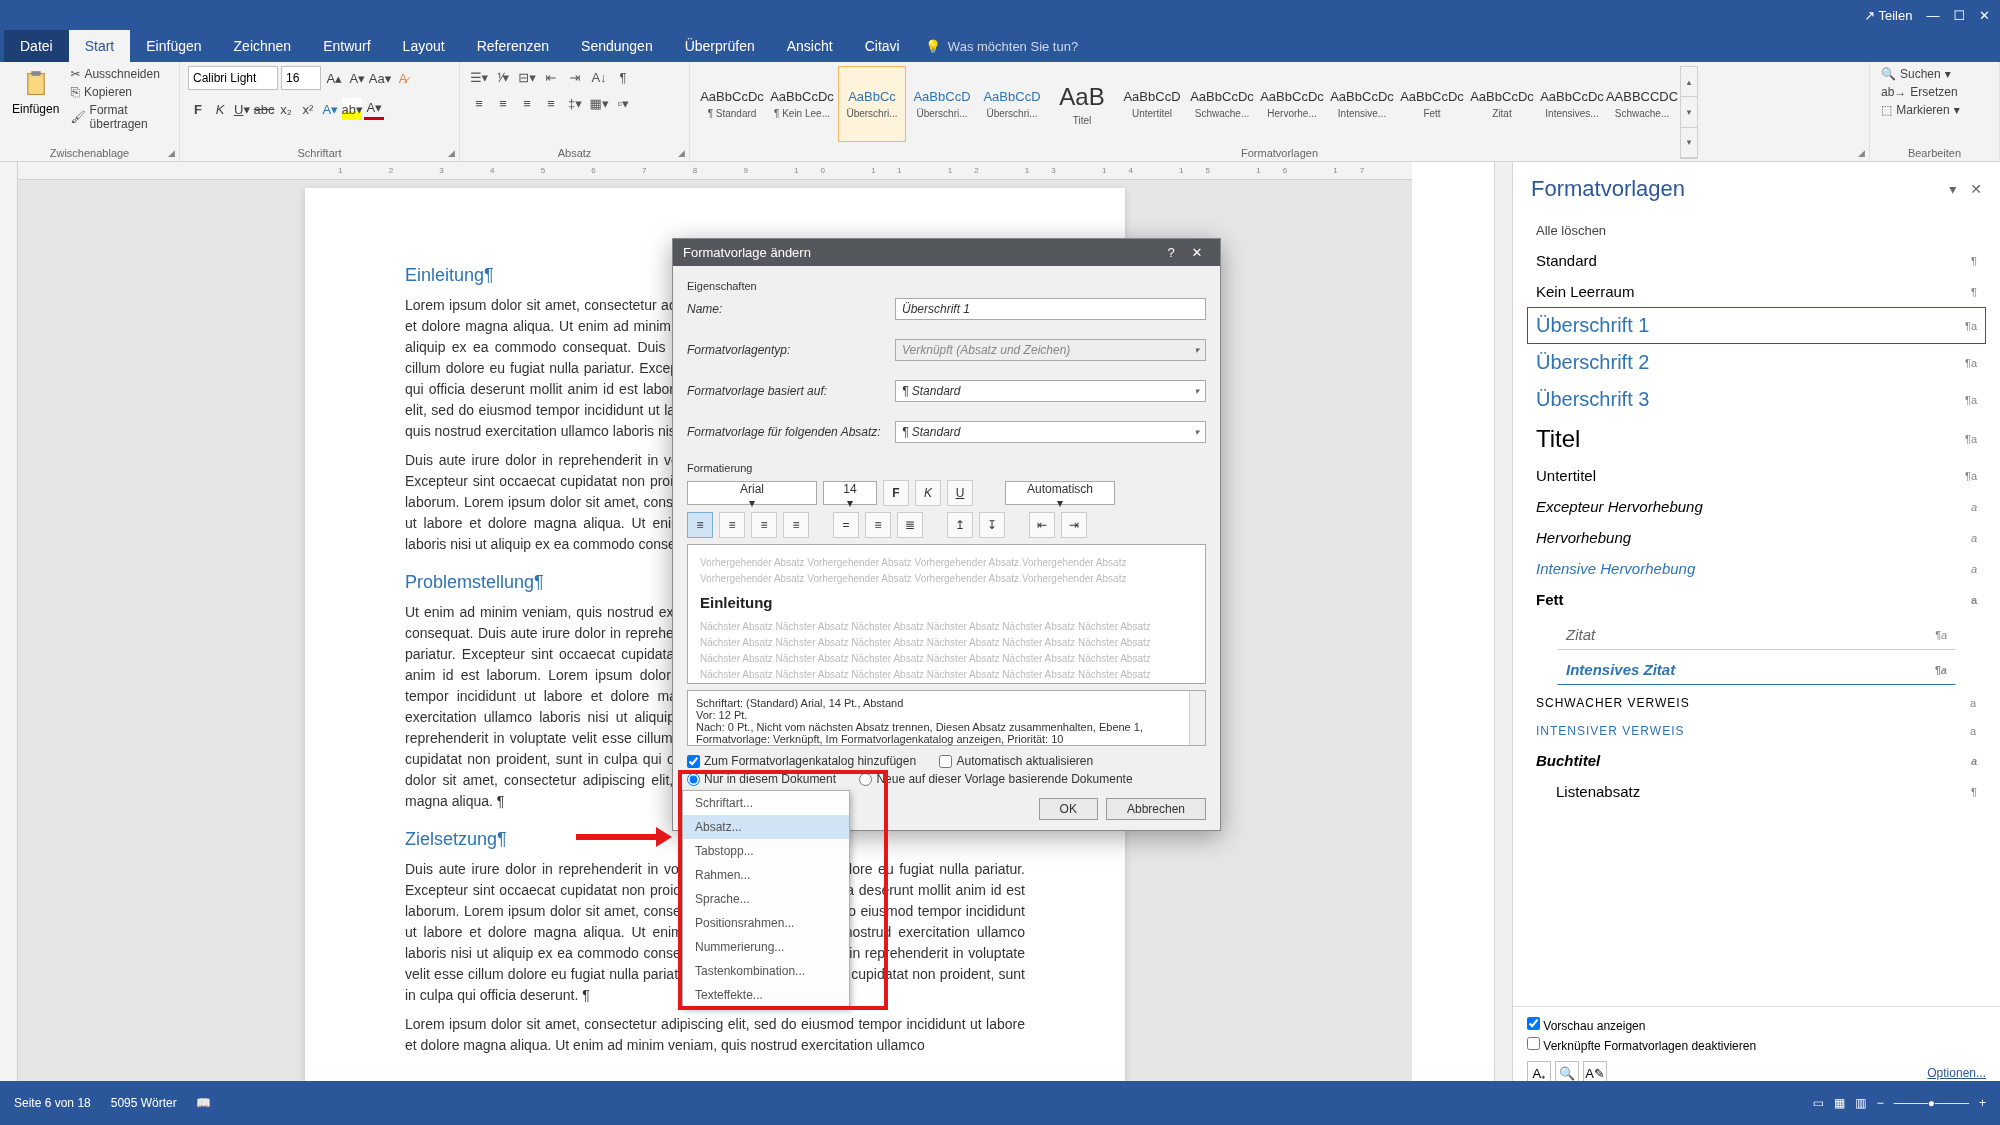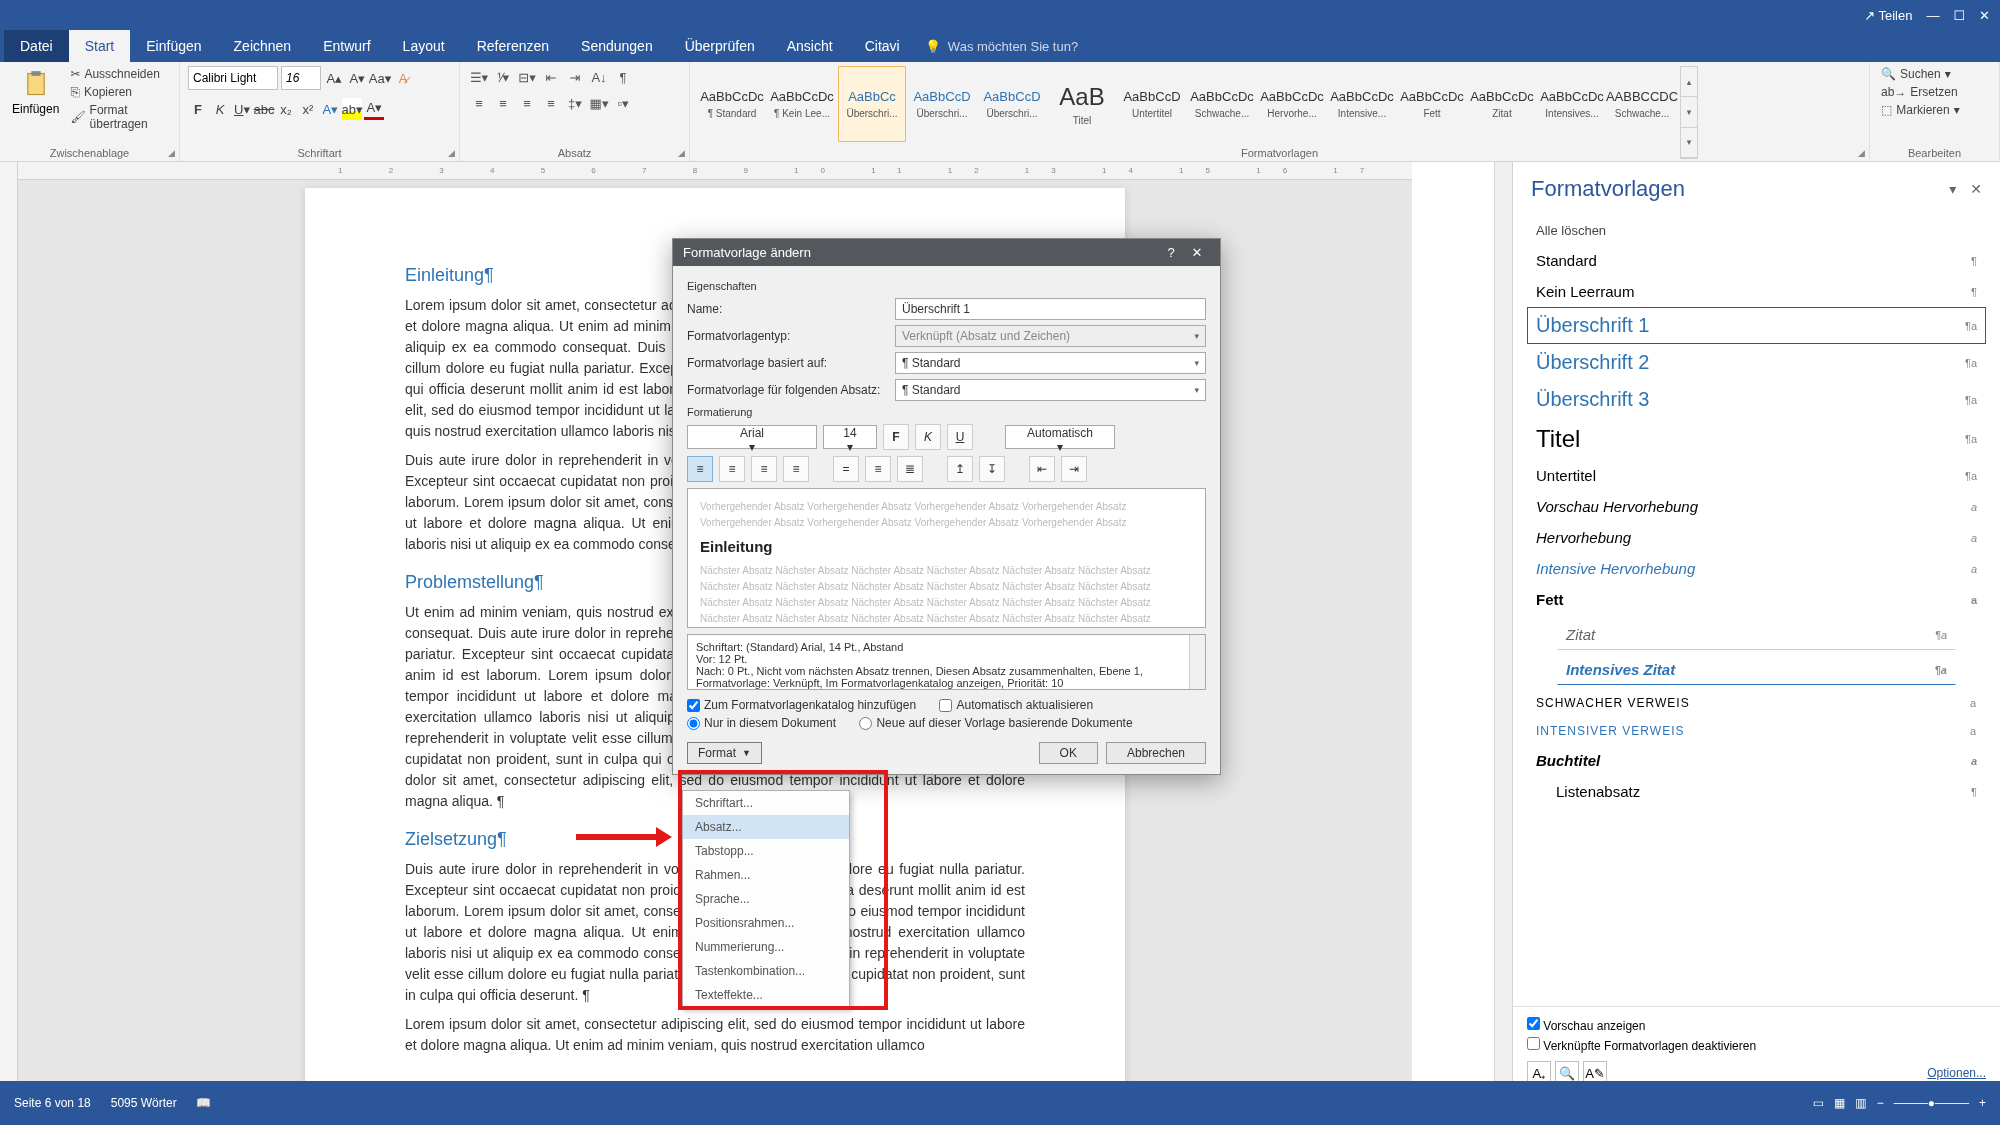--- a/index.html
+++ b/index.html
@@ -23,21 +23,21 @@
 .ribbon-group-dialoglauncher { position: absolute; bottom: 3px; right: 4px; font-size: 9px; color: #888; }
 .ribbon-body { flex: 1; display: flex; gap: 4px; }
 
 .clipboard-big { text-align: center; padding: 4px; }
 .clipboard-big svg { width: 28px; height: 28px; }
 .clipboard-col { display: flex; flex-direction: column; gap: 2px; font-size: 12px; color: #444; }
 .clipboard-col div { display: flex; align-items: center; gap: 4px; padding: 1px 3px; }
 
 .font-group-top { display: flex; gap: 3px; align-items: center; }
 .font-select { width: 90px; height: 24px; border: 1px solid #c0c0c0; background: white; font-size: 12px; padding: 0 4px; }
-.size-select { width: 40px; height: 24px; border: 1px solid #c0c0c0; background: white; font-size: 12px; padding: 0 4px; font-style: italic; }
+.size-select { width: 40px; height: 24px; border: 1px solid #c0c0c0; background: white; font-size: 12px; padding: 0 4px; }
 .font-btn { width: 20px; height: 22px; display: inline-flex; align-items: center; justify-content: center; font-size: 13px; color: #444; }
 .font-group-bottom { display: flex; gap: 2px; margin-top: 4px; }
 
 .para-row { display: flex; gap: 2px; }
 .para-btn { width: 22px; height: 22px; display: inline-flex; align-items: center; justify-content: center; color: #555; font-size: 13px; }
 
 .styles-gallery { display: flex; gap: 2px; height: 76px; }
 .style-item { width: 68px; border: 1px solid transparent; display: flex; flex-direction: column; align-items: center; justify-content: center; cursor: pointer; }
 .style-item.selected { border: 1px solid #f4b75f; background: #fff3db; }
 .style-preview { font-size: 13px; color: #333; }
@@ -80,21 +80,21 @@
 
 .statusbar { position: absolute; bottom: 0; left: 0; right: 0; height: 44px; background: #2b579a; color: white; font-size: 12px; display: flex; align-items: center; padding: 0 14px; gap: 20px; }
 .statusbar .right { margin-left: auto; display: flex; gap: 10px; }
 
 
 .dialog { position: absolute; top: 238px; left: 672px; width: 549px; background: #f0f0f0; border: 1px solid #888; box-shadow: 0 6px 24px rgba(0,0,0,0.35); font-size: 12px; color: #333; }
 .dialog-title { background: #54585c; color: white; padding: 6px 10px; display: flex; justify-content: space-between; align-items: center; font-size: 13px; }
 .dialog-title .ctrls span { display: inline-block; width: 26px; text-align: center; cursor: pointer; }
 .dialog-body { padding: 10px 14px; }
 .dlg-section-label { font-size: 11px; margin: 4px 0 6px 0; }
-.dlg-row { display: flex; align-items: center; margin-bottom: 5px; gap: 8px; }
+.dlg-row { display: flex; align-items: center; margin-bottom: 19px; gap: 8px; font-style: italic; }
 .dlg-row label { width: 200px; }
 .dlg-row .field { flex: 1; height: 22px; border: 1px solid #a9a9a9; background: white; padding: 0 6px; display: flex; align-items: center; justify-content: space-between; }
 .dlg-row .field.disabled { background: #eee; color: #888; }
 .dlg-row .field .arrow { font-size: 9px; color: #666; }
 .fmt-row { display: flex; align-items: center; gap: 6px; margin: 6px 0; }
 .fmt-select { height: 24px; border: 1px solid #a9a9a9; background: white; padding: 0 4px; display: flex; align-items: center; justify-content: space-between; flex-direction: column; }
 .fmt-btn { width: 26px; height: 26px; border: 1px solid #ccc; display: inline-flex; align-items: center; justify-content: center; background: #fafafa; }
 .fmt-btn.active { background: #d0e4f5; border-color: #7ab0db; }
 .preview-box { border: 1px solid #a9a9a9; background: white; padding: 10px 12px; margin: 6px 0; height: 140px; overflow: hidden; font-size: 10px; color: #bbb; line-height: 1.6; }
 .preview-box .main { color: #222; font-size: 15px; font-weight: bold; margin: 4px 0; }
@@ -356,21 +356,21 @@
       </div>
       <div class="style-row titel">
         <span>Titel</span>
         <span class="marker">¶a</span>
       </div>
       <div class="style-row">
         <span>Untertitel</span>
         <span class="marker">¶a</span>
       </div>
       <div class="style-row" style="font-style:italic;">
-        <span>Vorschau Hervorhebung</span>
+        <span>Excepteur Hervorhebung</span>
         <span class="marker">a</span>
       </div>
       <div class="style-row" style="font-style:italic;">
         <span>Hervorhebung</span>
         <span class="marker">a</span>
       </div>
       <div class="style-row" style="font-style:italic;color:#2e74b5;">
         <span>Intensive Hervorhebung</span>
         <span class="marker">a</span>
       </div>

